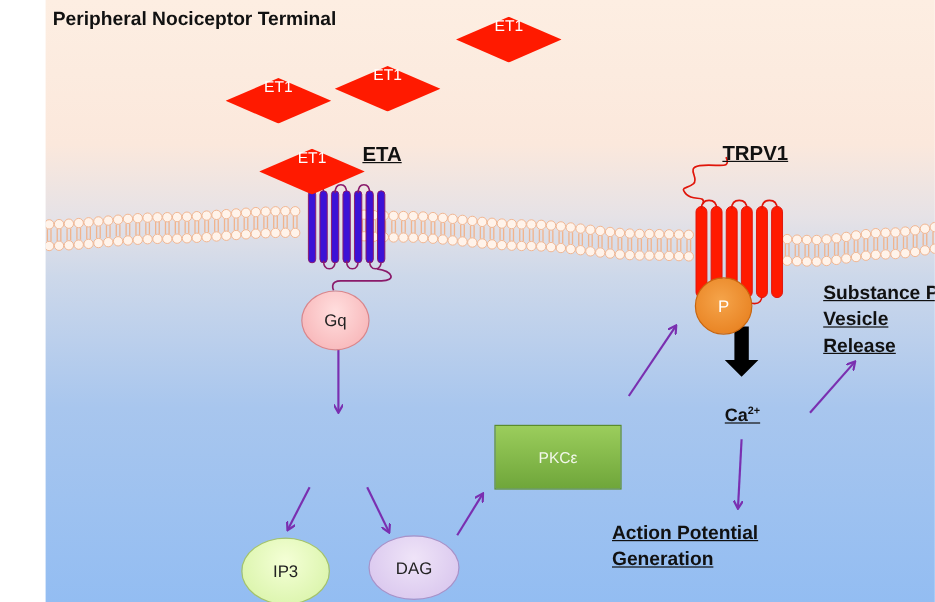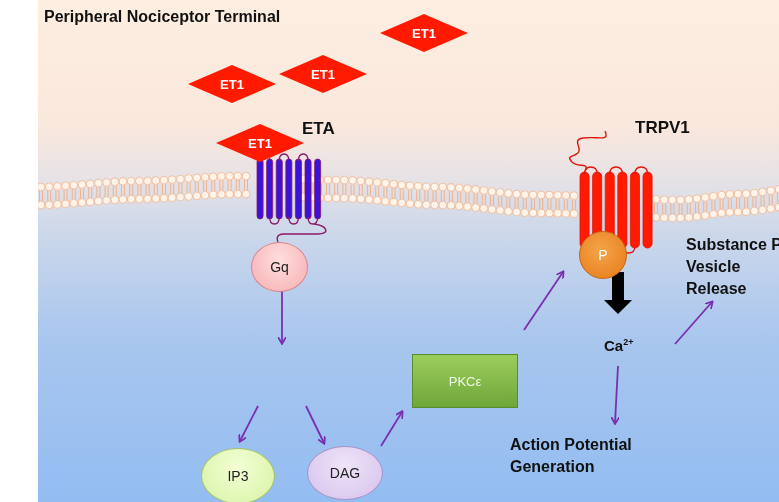--- a/index.html
+++ b/index.html
@@ -1,39 +1,39 @@
 <!DOCTYPE html>
 <html><head>
 <meta charset="utf-8">
 <style>
   html, body { margin: 0; padding: 0; }
   body { width: 779px; height: 502px; overflow: hidden; font-family: "Liberation Sans", sans-serif; }
   #stage { position: relative; width: 779px; height: 502px;
     background: linear-gradient(to bottom, #fdeee2 0px, #fbe8dc 120px, #e6e2e6 180px, #cdd8ea 230px, #a8c6ee 340px, #93bdf2 502px); overflow: hidden; margin-left: 38px; }
   svg#diagram { position: absolute; left: 0; top: 0; }
   .title { position: absolute; left: 6px; top: 8px; font-weight: bold; font-size: 16px; color: #111; }
-  .lbl { position: absolute; font-weight: bold; color: #111; font-family: "Liberation Sans", sans-serif; }
+  .lbl { position: absolute; font-weight: bold; color: #111; font-family: "Liberation Sans", sans-serif; text-decoration: underline; }
   .lbl-eta { left: 264px; top: 119px; font-size: 17px; }
-  .lbl-trpv1 { left: 597px; top: 118px; font-size: 17px; }
+  .lbl-trpv1 { left: 564px; top: 118px; font-size: 17px; }
   .lbl-subp { left: 648px; top: 234px; font-size: 16px; line-height: 22px; }
   .lbl-ca { left: 566px; top: 337px; font-size: 15px; }
   .lbl-ca sup { font-size: 9px; vertical-align: 6px; }
   .lbl-ap { left: 472px; top: 434px; font-size: 16px; line-height: 22px; }
   .box { position: absolute; display: flex; align-items: center; justify-content: center; font-size: 14px; }
   .plc { left: 210px; top: 348px; width: 77px; height: 49px; border-radius: 8px;
     background: linear-gradient(to bottom, #fdd8bd, #f9bf91); border: 1px solid #e7a878; color: #222; }
   .pkc { left: 374px; top: 354px; width: 104px; height: 52px;
     background: linear-gradient(to bottom, #9bcd5c, #6fa63a); border: 1px solid #5a8c2c; color: #f2f8ea; font-size: 13px; }
   .ell { position: absolute; border-radius: 50%; display: flex; align-items: center; justify-content: center; font-size: 14px; color: #222; }
   .gq { left: 213px; top: 242px; width: 55px; height: 48px; background: radial-gradient(ellipse at 50% 35%, #ffdede, #f6aeb1); border: 1px solid #d9868b; }
   .ip3 { left: 163px; top: 448px; width: 72px; height: 54px; background: radial-gradient(ellipse at 50% 35%, #f4ffd6, #d5f2a2); border: 1px solid #a4c36c; }
   .dag { left: 269px; top: 446px; width: 74px; height: 52px; background: radial-gradient(ellipse at 50% 35%, #efe4f8, #d5c1ec); border: 1px solid #a892c8; }
   .p { left: 541px; top: 231px; width: 46px; height: 46px; background: radial-gradient(circle at 45% 40%, #f5a44a, #e57a18); border: 1px solid #c8650e; color: #fff; font-size: 14px; }
-  .et1 { position: absolute; width: 88px; height: 38px; display: flex; align-items: center; justify-content: center;
-    color: #fff; font-weight: bold; font-size: 13px; }
+  .et1 { position: absolute; width: 88px; height: 38px; display: flex; align-items: flex-start; justify-content: center;
+    color: #fff; font-weight: normal; font-size: 13px; }
   .et1 .dia { position: absolute; left: 0; top: 0; width: 100%; height: 100%; }
 </style>
 </head>
 <body>
 
 <div id="stage">
   <svg id="diagram" width="779" height="502">
     <defs>
       <marker id="arr" markerWidth="8" markerHeight="8" refX="6" refY="4" orient="auto" markerUnits="userSpaceOnUse">
         <path d="M0,0 L7,4 L0,8" fill="none" stroke="#7a2fb0" stroke-width="1.8"></path>

